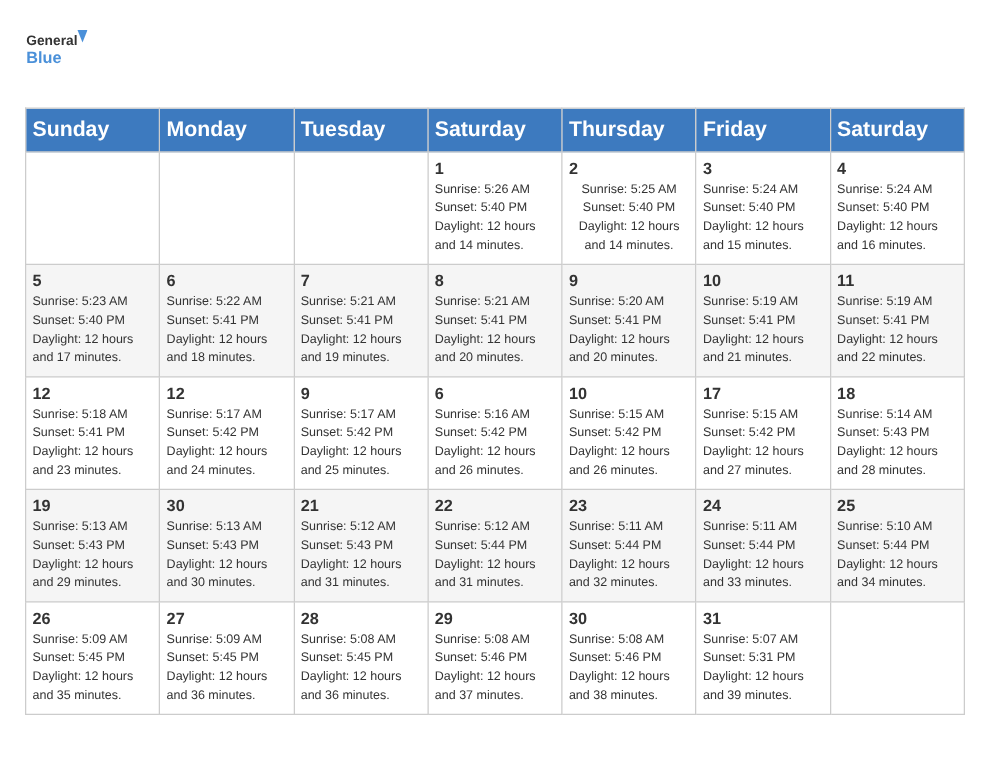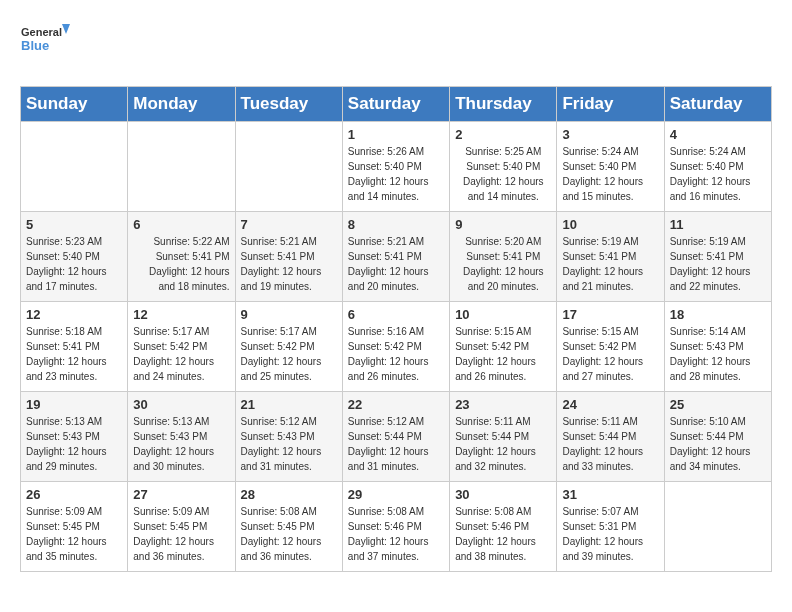--- a/index.html
+++ b/index.html
@@ -140,42 +140,42 @@
       <tr>
         <td>
           <span class="day-number">5</span>
           <div class="day-info" style="white-space: pre-line;">Sunrise: 5:23 AM
 Sunset: 5:40 PM
 Daylight: 12 hours
 and 17 minutes.</div>
         </td>
         <td>
           <span class="day-number">6</span>
-          <div class="day-info" style="white-space: pre-line; text-align: right;">Sunrise: 5:22 AM
+          <div class="day-info" style="white-space: pre-line;">Sunrise: 5:22 AM
 Sunset: 5:41 PM
 Daylight: 12 hours
 and 18 minutes.</div>
         </td>
         <td>
           <span class="day-number">7</span>
           <div class="day-info" style="white-space: pre-line;">Sunrise: 5:21 AM
 Sunset: 5:41 PM
 Daylight: 12 hours
 and 19 minutes.</div>
         </td>
         <td>
           <span class="day-number">8</span>
           <div class="day-info" style="white-space: pre-line;">Sunrise: 5:21 AM
 Sunset: 5:41 PM
 Daylight: 12 hours
 and 20 minutes.</div>
         </td>
         <td>
           <span class="day-number">9</span>
-          <div class="day-info" style="white-space: pre-line; text-align: center;">Sunrise: 5:20 AM
+          <div class="day-info" style="white-space: pre-line;">Sunrise: 5:20 AM
 Sunset: 5:41 PM
 Daylight: 12 hours
 and 20 minutes.</div>
         </td>
         <td>
           <span class="day-number">10</span>
           <div class="day-info" style="white-space: pre-line;">Sunrise: 5:19 AM
 Sunset: 5:41 PM
 Daylight: 12 hours
 and 21 minutes.</div>

